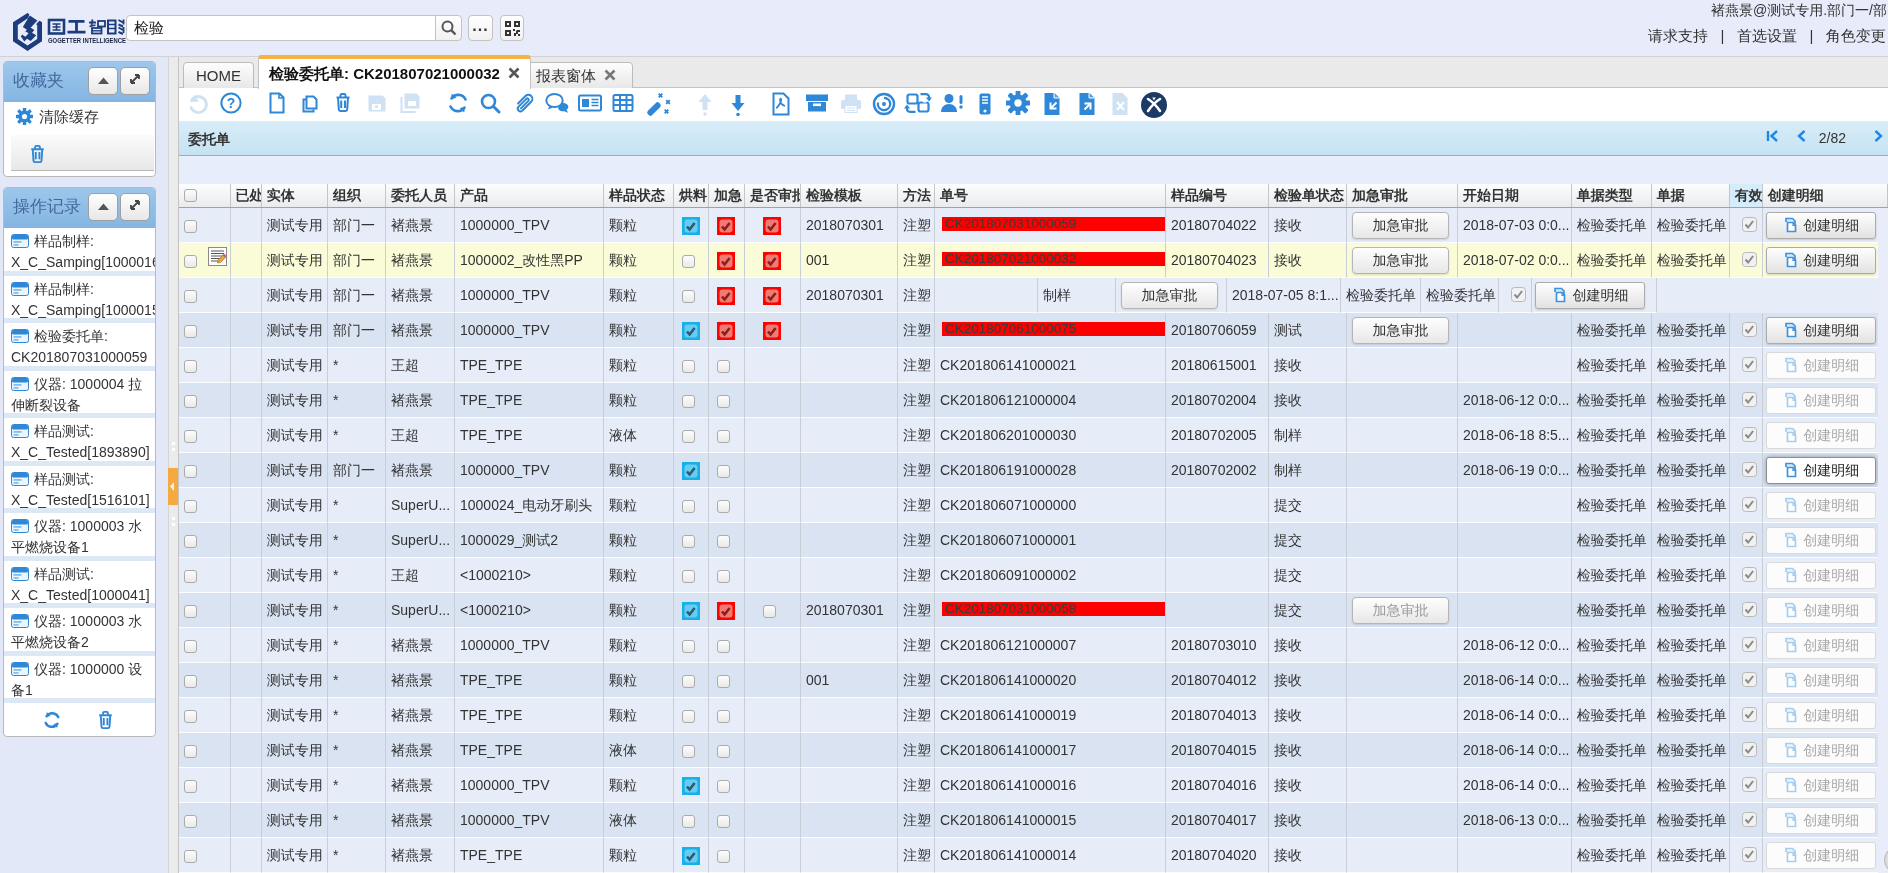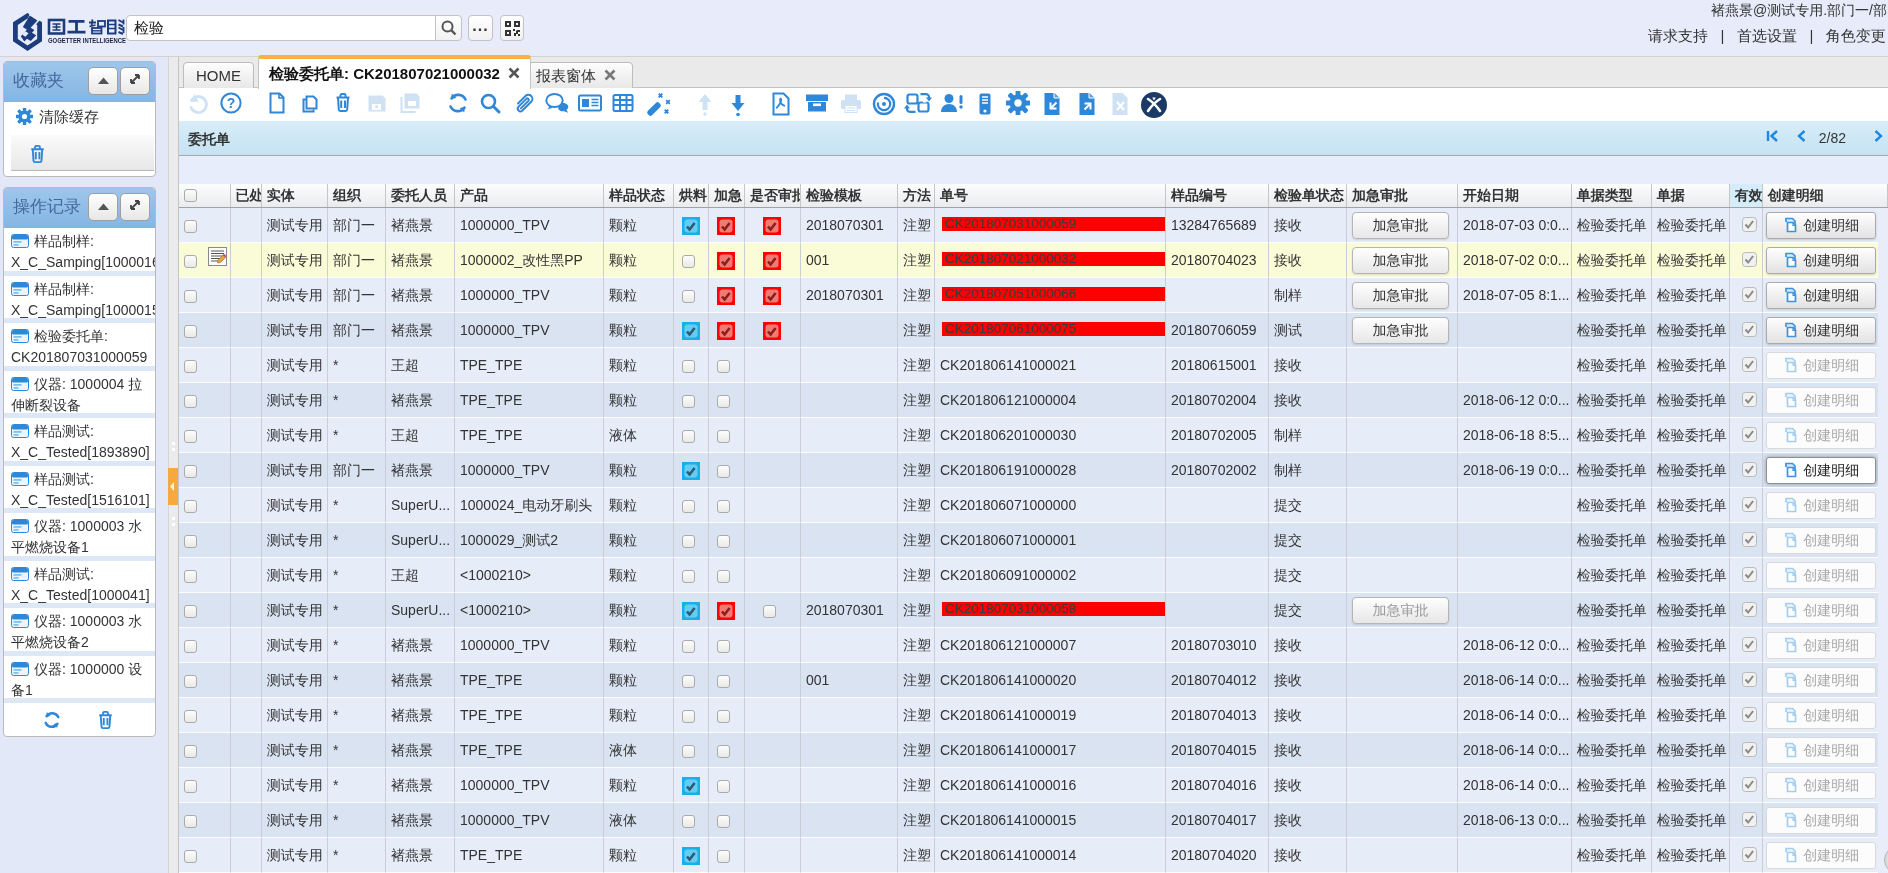--- a/index.html
+++ b/index.html
@@ -470,21 +470,21 @@
         <div class="c" style="width:56.0px;"><span style="margin-left:13px"><svg class="ckc" width="18" height="18">
               <rect width="18" height="18" fill="#fb0300"></rect>
               <rect x="2.5" y="2.5" width="13" height="13" rx="3" fill="#f07b74"></rect>
               <path d="M5 9.5l2.6 3 5-6.5" stroke="#8c1f1a" stroke-width="2.6" fill="none"></path>
             </svg></span></div>
         <div class="c" style="width:97.0px;">2018070301</div>
         <div class="c" style="width:37.0px;">注塑</div>
         <div class="c" style="width:231.0px;">
           <div class="redbar">CK201807031000059</div>
         </div>
-        <div class="c" style="width:103.0px;">13284765689</div>
+        <div class="c" style="width:103.0px;">20180704022</div>
         <div class="c" style="width:78.0px;">接收</div>
         <div class="c" style="width:111.0px;">
           <div class="btn1 ">加急审批</div>
         </div>
         <div class="c" style="width:114.0px;">2018-07-03 0:0...</div>
         <div class="c" style="width:80.0px;">检验委托单</div>
         <div class="c" style="width:78.0px;">检验委托单</div>
         <div class="c" style="width:33.0px;"><span style="margin-left:7px"><svg class="ckc" width="15" height="15">
               <rect x="0.5" y="0.5" width="14" height="14" rx="3" fill="#f1f1f1" stroke="#b9b9b9"></rect>
               <path d="M3.5 7.5l2.6 3 5-6.5" stroke="#8a8a8a" stroke-width="2" fill="none"></path>
@@ -561,23 +561,20 @@
               <rect x="2.5" y="2.5" width="13" height="13" rx="3" fill="#f07b74"></rect>
               <path d="M5 9.5l2.6 3 5-6.5" stroke="#8c1f1a" stroke-width="2.6" fill="none"></path>
             </svg></span></div>
         <div class="c" style="width:56.0px;"><span style="margin-left:13px"><svg class="ckc" width="18" height="18">
               <rect width="18" height="18" fill="#fb0300"></rect>
               <rect x="2.5" y="2.5" width="13" height="13" rx="3" fill="#f07b74"></rect>
               <path d="M5 9.5l2.6 3 5-6.5" stroke="#8c1f1a" stroke-width="2.6" fill="none"></path>
             </svg></span></div>
         <div class="c" style="width:97.0px;">2018070301</div>
         <div class="c" style="width:37.0px;">注塑</div>
-        <div class="c" style="width:231.0px;">
-          <div class="redbar">CK201807051000066</div>
-        </div>
         <div class="c" style="width:103.0px;"></div>
         <div class="c" style="width:78.0px;">制样</div>
         <div class="c" style="width:111.0px;">
           <div class="btn1 ">加急审批</div>
         </div>
         <div class="c" style="width:114.0px;">2018-07-05 8:1...</div>
         <div class="c" style="width:80.0px;">检验委托单</div>
         <div class="c" style="width:78.0px;">检验委托单</div>
         <div class="c" style="width:33.0px;"><span style="margin-left:7px"><svg class="ckc" width="15" height="15">
               <rect x="0.5" y="0.5" width="14" height="14" rx="3" fill="#f1f1f1" stroke="#b9b9b9"></rect>

